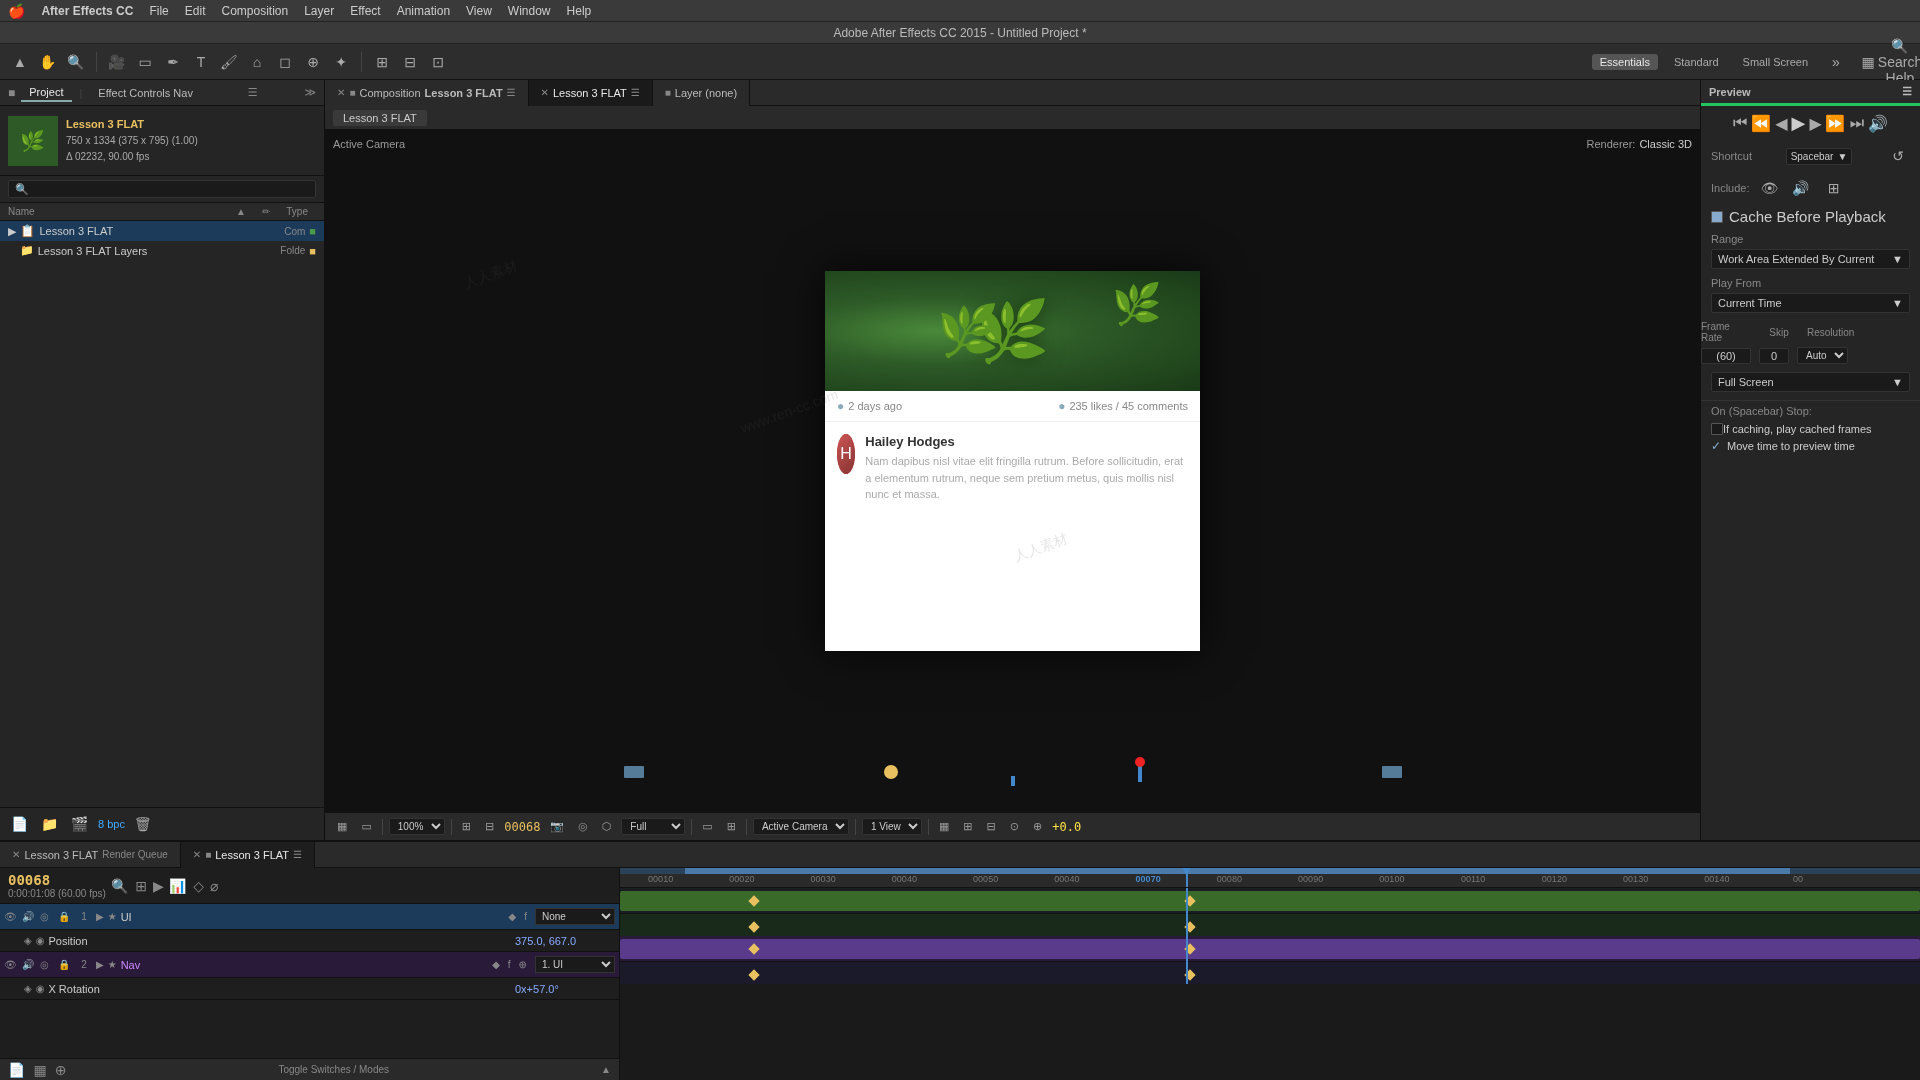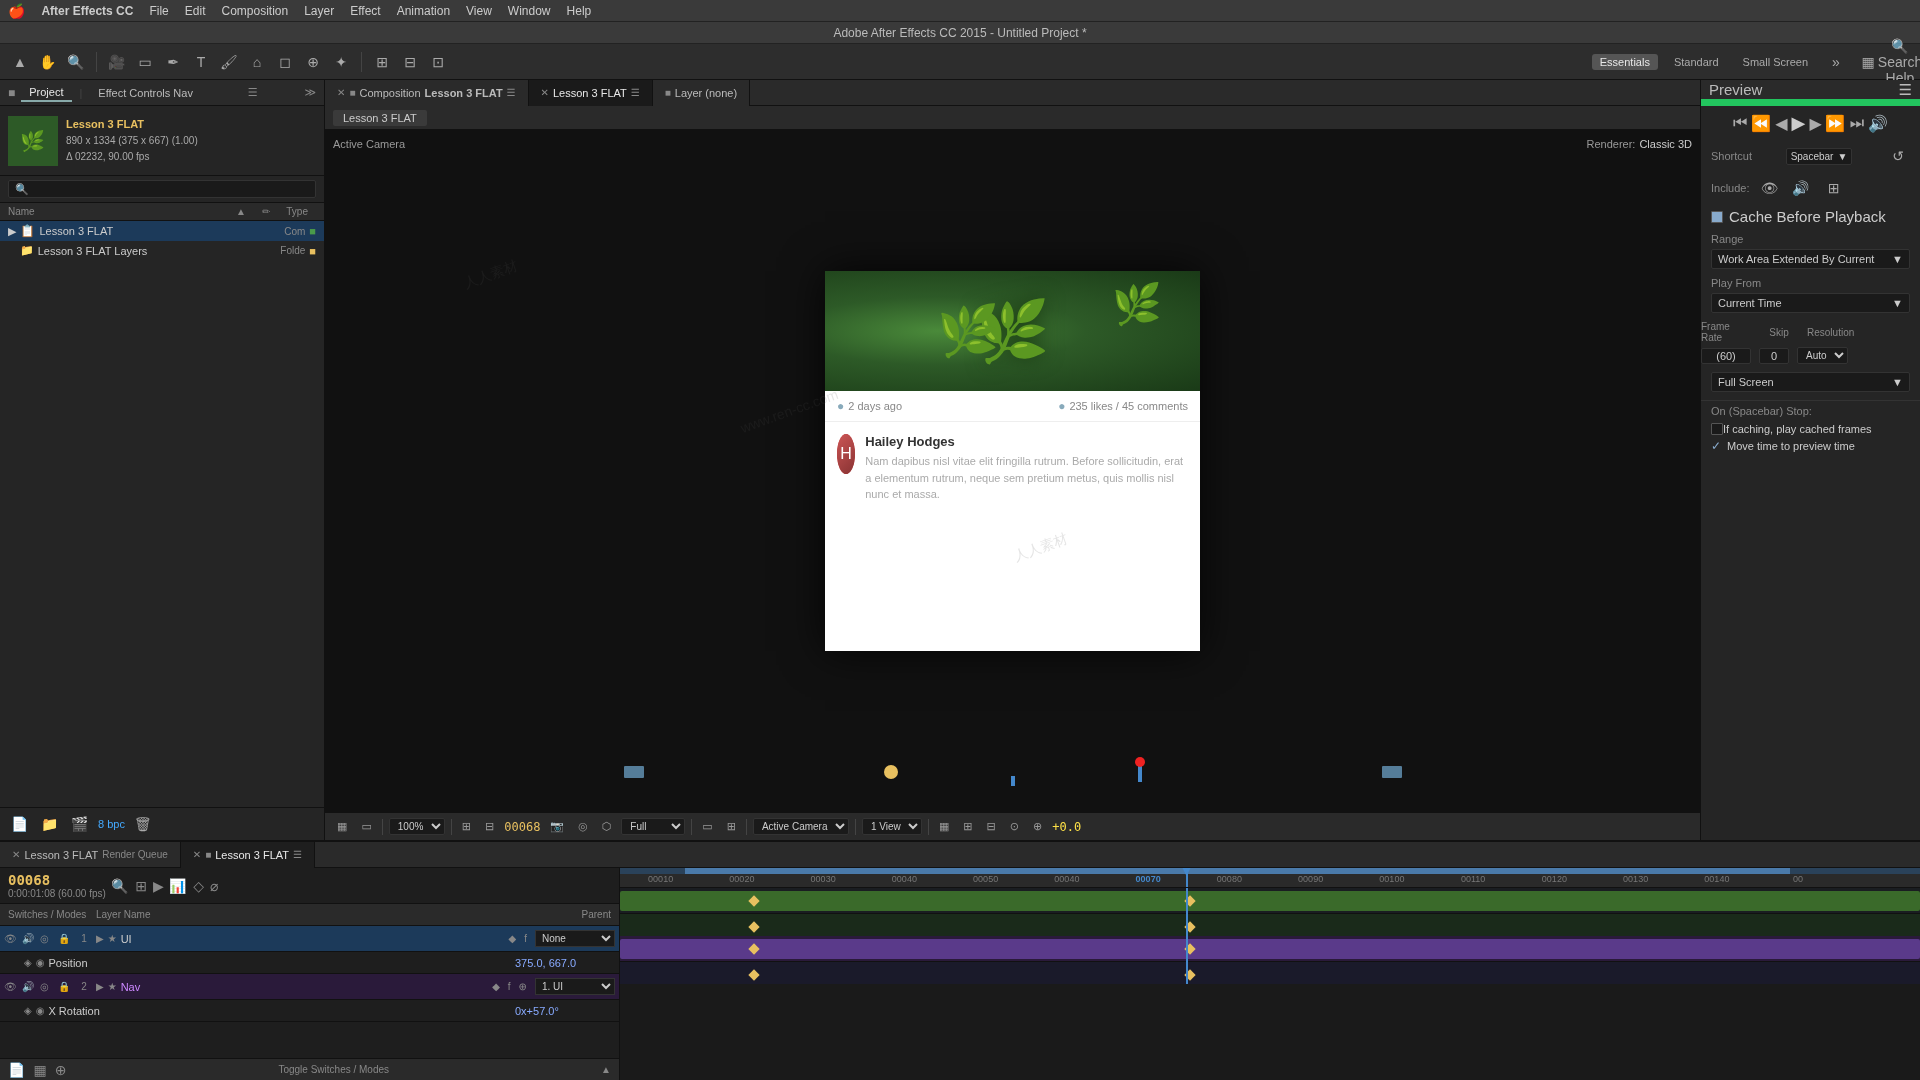--- a/index.html
+++ b/index.html
@@ -69,21 +69,21 @@
 
     
     .viewer-controls { display: flex; align-items: center; background: #2a2a2a; height: 28px; padding: 0 8px; gap: 6px; border-top: 1px solid #111; }
     .vc-btn { background: none; border: none; color: #999; cursor: pointer; font-size: 11px; display: flex; align-items: center; gap: 3px; padding: 2px 4px; }
     .vc-select { background: #1a1a1a; border: 1px solid #333; color: #ccc; font-size: 10px; padding: 1px 4px; border-radius: 2px; }
     .vc-separator { width: 1px; height: 16px; background: #444; }
     .timecode { color: #e8c060; font-size: 12px; font-family: monospace; }
 
     
     #right-panel { width: 220px; background: #252525; border-left: 1px solid #111; display: flex; flex-direction: column; }
-    .preview-panel-header { display: flex; align-items: center; padding: 0 8px; height: 26px; background: #2a2a2a; border-bottom: 7px solid #22c55e; font-size: 15px; color: #bbb; }
+    .preview-panel-header { display: flex; align-items: center; padding: 0 8px; height: 26px; background: #2a2a2a; border-bottom: 3px solid #22c55e; font-size: 11px; color: #bbb; font-weight: bold; }
     .preview-controls { display: flex; align-items: center; justify-content: center; gap: 4px; padding: 6px; }
     .prev-btn { background: none; border: none; color: #aaa; cursor: pointer; font-size: 16px; }
     .prev-btn.play { font-size: 18px; color: #ccc; }
     .preview-dropdown { display: flex; align-items: center; justify-content: space-between; padding: 3px 6px; background: #1a1a1a; border: 1px solid #333; border-radius: 2px; cursor: pointer; }
     .checkbox { width: 12px; height: 12px; background: #1a1a1a; border: 1px solid #555; border-radius: 1px; }
     .checkbox.checked { background: #88aacc; }
     .fr-input { width: 50px; background: #1a1a1a; border: 1px solid #333; color: #ccc; font-size: 11px; padding: 1px 4px; border-radius: 2px; text-align: center; }
     .res-select { background: #1a1a1a; border: 1px solid #333; color: #ccc; font-size: 10px; padding: 1px 4px; border-radius: 2px; }
 
     
@@ -189,21 +189,21 @@
       <span class="panel-expand">☰</span>
       <span class="panel-expand">≫</span>
     </div>
 
     <div class="project-preview">
       <div class="preview-thumb" style="background:#2d5a27; width:50px; height:50px; position:relative;">
         <span style="font-size:20px; color:#5a8a4a;">🌿</span>
       </div>
       <div class="preview-info">
         <div style="color:#e8c060; font-size:11px; font-weight:600;">Lesson 3 FLAT</div>
-        <div>890 x 1334 (375 x 667) (1.00)</div>
+        <div>750 x 1334 (375 x 795) (1.00)</div>
         <div>Δ 02232, 90.00 fps</div>
       </div>
     </div>
 
     <div class="search-bar">
       <input type="text" placeholder="🔍" style="">
     </div>
 
     <div class="file-tree-header">
       <span style="flex:1;">Name</span>
@@ -474,25 +474,20 @@
           <div class="tl-time-sub">0:00:01:08 (60.00 fps)</div>
         </div>
         <button class="tl-btn">🔍</button>
         <button class="tl-btn">⊞</button>
         <button class="tl-btn">▶</button>
         <button class="tl-btn">📊</button>
         <button class="tl-btn">◇</button>
         <button class="tl-btn">⌀</button>
       </div>
 
-      <div class="tl-header-row">
-        <span style="width:80px;">Switches / Modes</span>
-        <span style="width:60px;">Layer Name</span>
-        <span style="margin-left:auto;">Parent</span>
-      </div>
 
       <div class="tl-layer-list">
 
         <div class="tl-layer selected" style="background:#1c3a5a; height:26px;">
           <span class="vis-btn">👁</span>
           <span class="vis-btn">🔊</span>
           <span class="vis-btn">◎</span>
           <span class="vis-btn">🔒</span>
           <span class="num">1</span>
           <span style="color:#888; font-size:10px;">▶</span>

